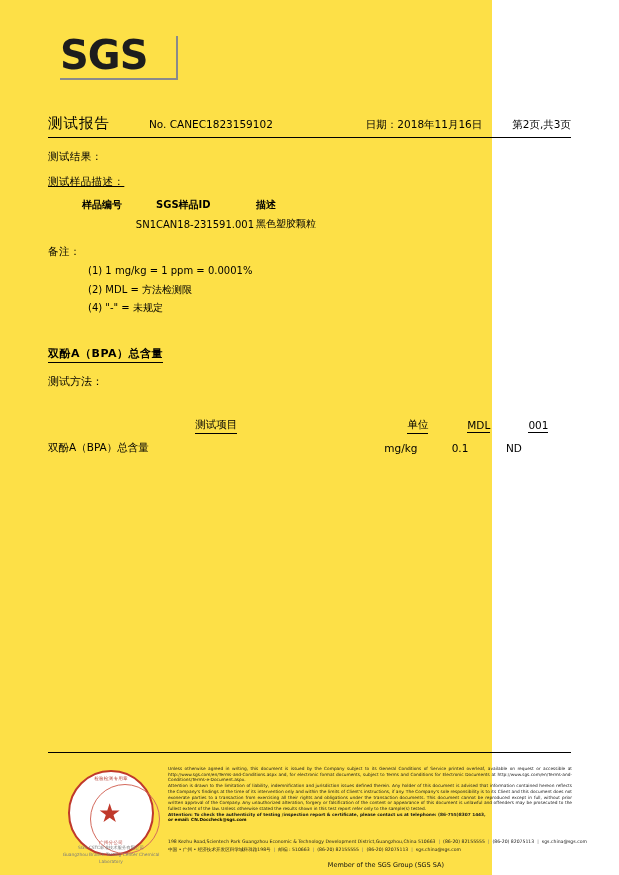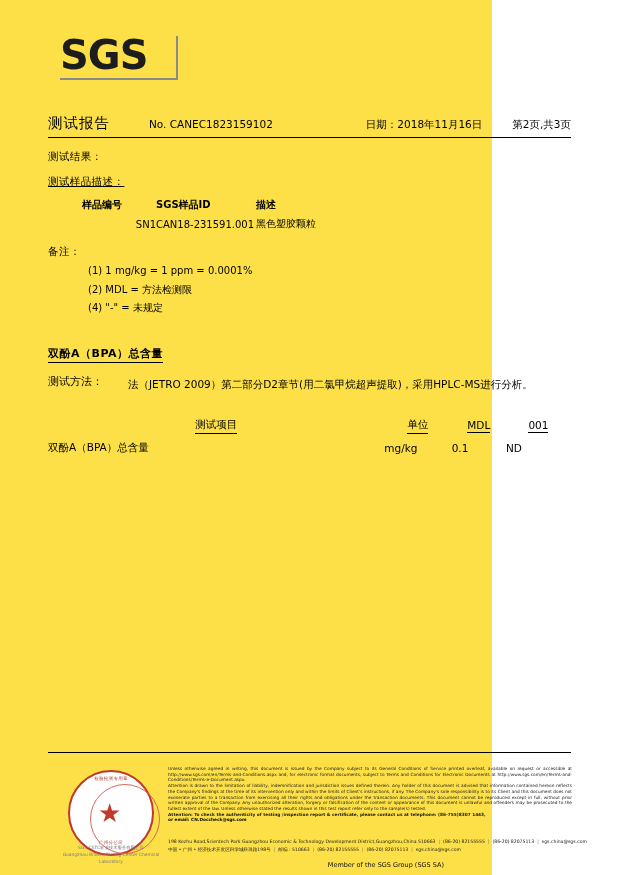--- a/index.html
+++ b/index.html
@@ -301,21 +301,20 @@
   <div class="remarks-list">
     <div>(1) 1 mg/kg = 1 ppm = 0.0001%</div>
     <div>(2) MDL = 方法检测限</div>
     <div>(4) "-" = 未规定</div>
   </div>
 
   <div class="section-head">双酚A（BPA）总含量</div>
 
   <div class="method-label">测试方法：</div>
   <div class="method-body">
-    <div>法（JETRO 2009）第二部分D2章节(用二氯甲烷超声提取)，采用HPLC-MS进行分析。</div>
   </div>
 
   <div class="result-table">
     <table>
       <thead>
         <tr>
           <th class="th-item"><span>测试项目</span></th>
           <th class="th-unit"><span>单位</span></th>
           <th class="th-mdl"><span>MDL</span></th>
           <th class="th-001"><em>001</em></th>

